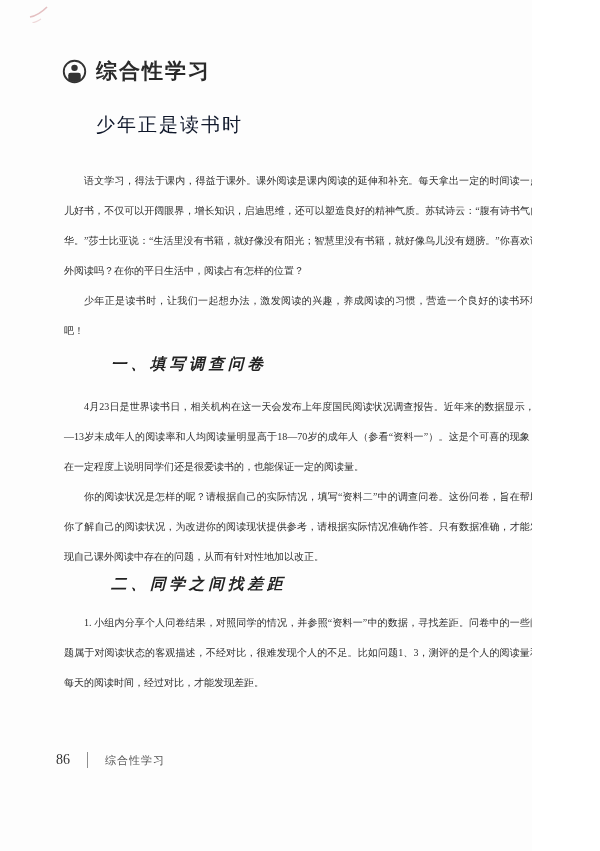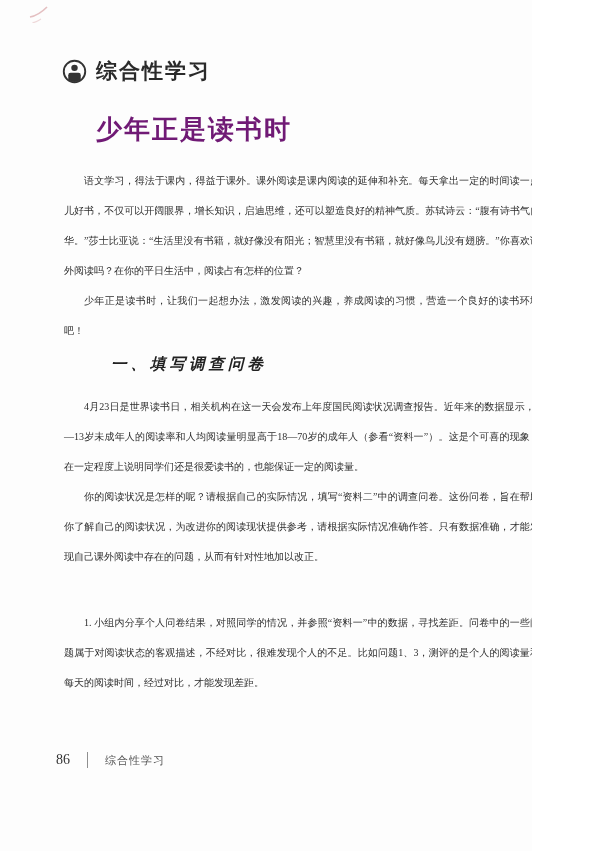--- a/index.html
+++ b/index.html
@@ -22,22 +22,22 @@
     display: flex; align-items: center; gap: 9px;
   }
   .header-label {
     font-family: "Liberation Sans", "DejaVu Sans", sans-serif;
     font-size: 21px; font-weight: bold; letter-spacing: 2px;
     color: #2a2a2a;
   }
 
   .doc-title {
     position: absolute; left: 96px; top: 112px;
-    font-size: 26px; font-weight: bold; letter-spacing: 2px;
-    color: #701a75;
+    font-size: 19px; font-weight: normal; letter-spacing: 2px;
+    color: #0f172a;
   }
 
   .textblock {
     position: absolute; left: 64px; width: 476px;
     font-size: 10px; line-height: 30px;
     text-align: justify;
   }
   .textblock p { margin: 0; text-indent: 2em; }
 
   .intro   { top: 166px; }
@@ -100,20 +100,21 @@
     <p>语文学习，得法于课内，得益于课外。课外阅读是课内阅读的延伸和补充。每天拿出一定的时间读一点儿好书，不仅可以开阔眼界，增长知识，启迪思维，还可以塑造良好的精神气质。苏轼诗云：“腹有诗书气自华。”莎士比亚说：“生活里没有书籍，就好像没有阳光；智慧里没有书籍，就好像鸟儿没有翅膀。”你喜欢课外阅读吗？在你的平日生活中，阅读占有怎样的位置？</p>
     <p>少年正是读书时，让我们一起想办法，激发阅读的兴趣，养成阅读的习惯，营造一个良好的读书环境吧！</p>
   </div>
 
   <h3 class="section-heading sec1-h">一、填写调查问卷</h3>
   <div class="textblock sec1-b">
     <p>4月23日是世界读书日，相关机构在这一天会发布上年度国民阅读状况调查报告。近年来的数据显示，9—13岁未成年人的阅读率和人均阅读量明显高于18—70岁的成年人（参看“资料一”）。这是个可喜的现象，在一定程度上说明同学们还是很爱读书的，也能保证一定的阅读量。</p>
     <p>你的阅读状况是怎样的呢？请根据自己的实际情况，填写“资料二”中的调查问卷。这份问卷，旨在帮助你了解自己的阅读状况，为改进你的阅读现状提供参考，请根据实际情况准确作答。只有数据准确，才能发现自己课外阅读中存在的问题，从而有针对性地加以改正。</p>
   </div>
 
+  <h3 class="section-heading sec2-h">二、同学之间找差距</h3>
   <div class="textblock sec2-b">
     <p>1. 小组内分享个人问卷结果，对照同学的情况，并参照“资料一”中的数据，寻找差距。问卷中的一些问题属于对阅读状态的客观描述，不经对比，很难发现个人的不足。比如问题1、3，测评的是个人的阅读量和每天的阅读时间，经过对比，才能发现差距。</p>
   </div>
 
   <div class="footer">
     <span class="footer-num">86</span>
     <span class="footer-divider"></span>
     <span class="footer-label">综合性学习</span>
   </div>
 

